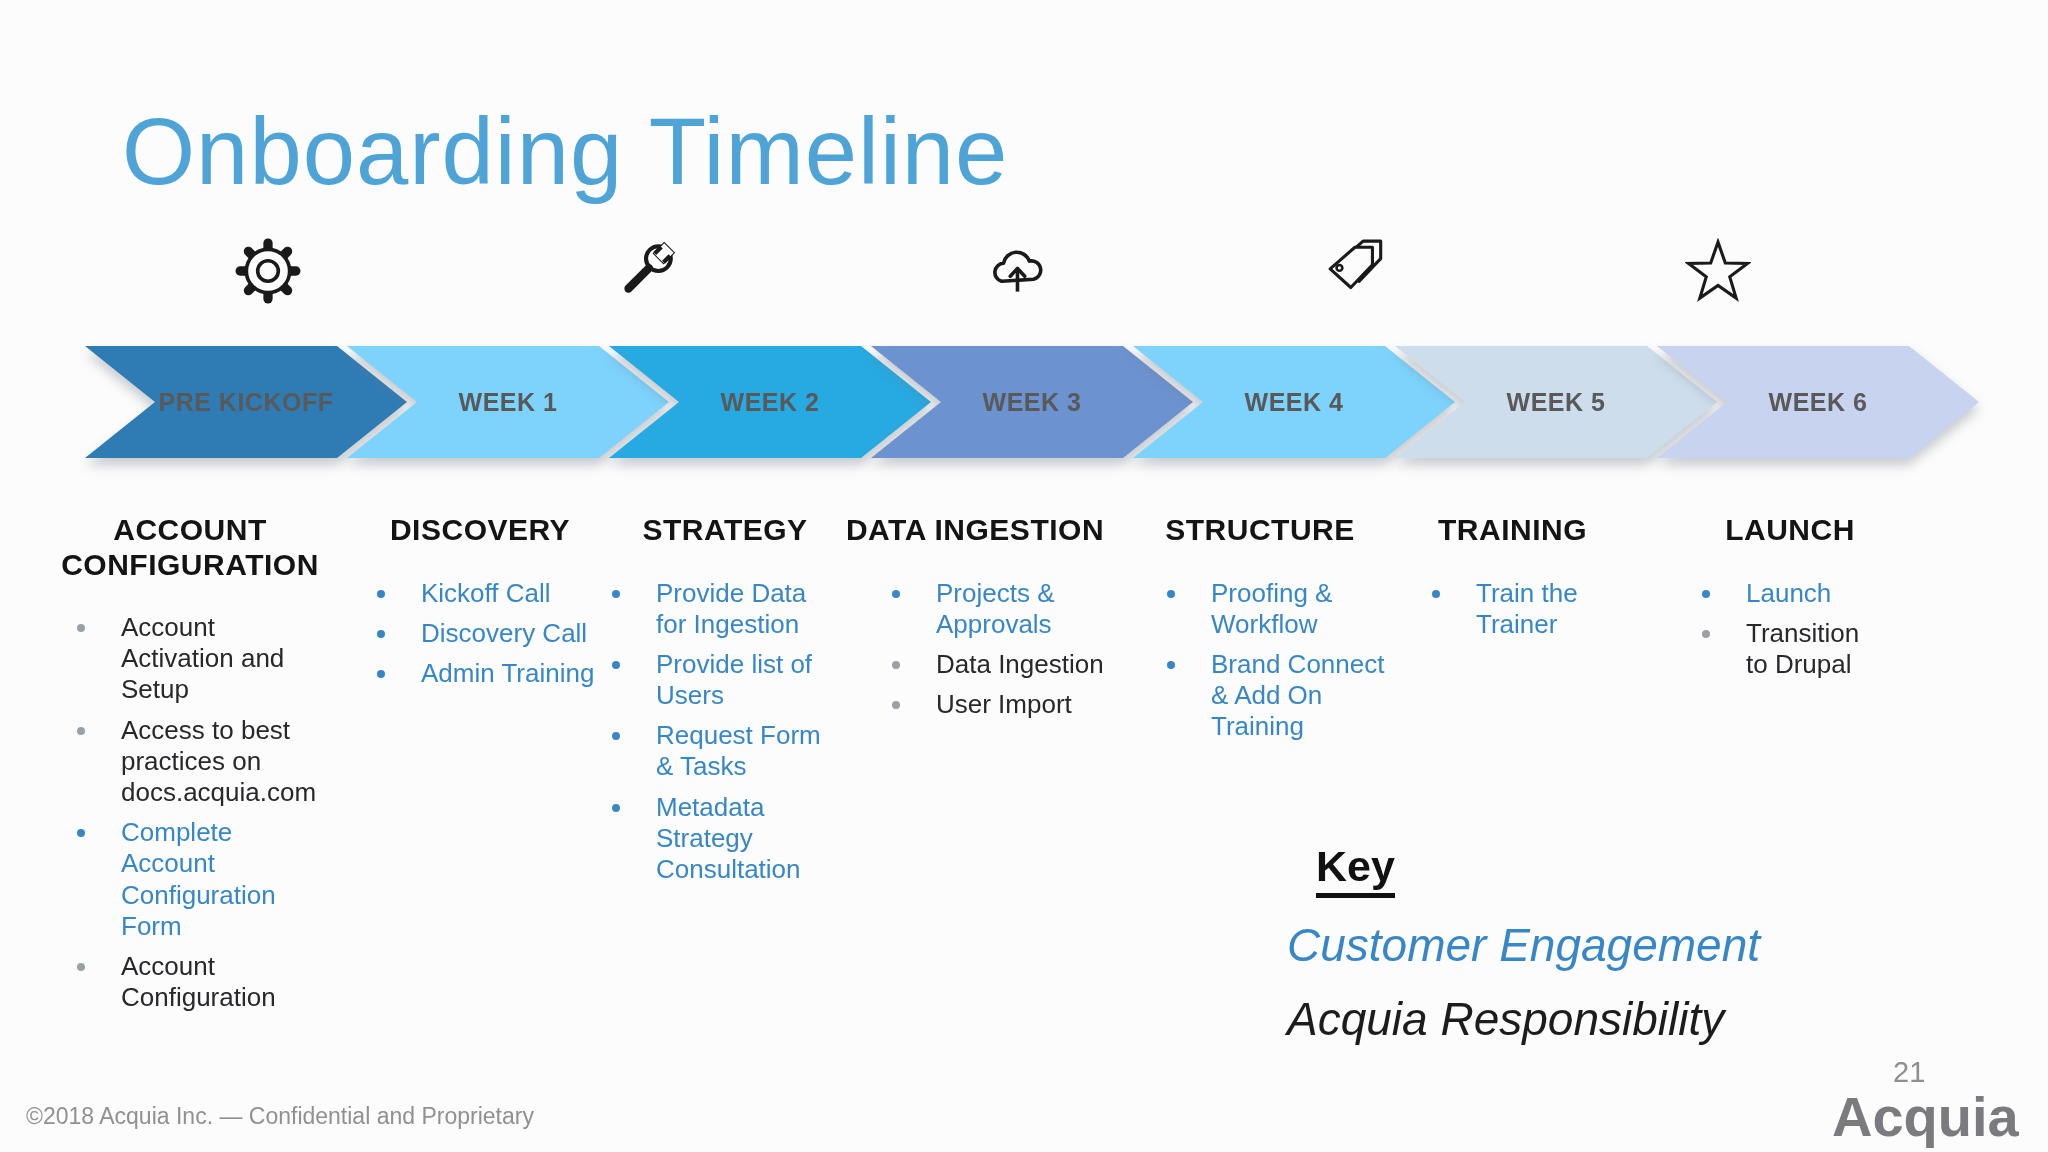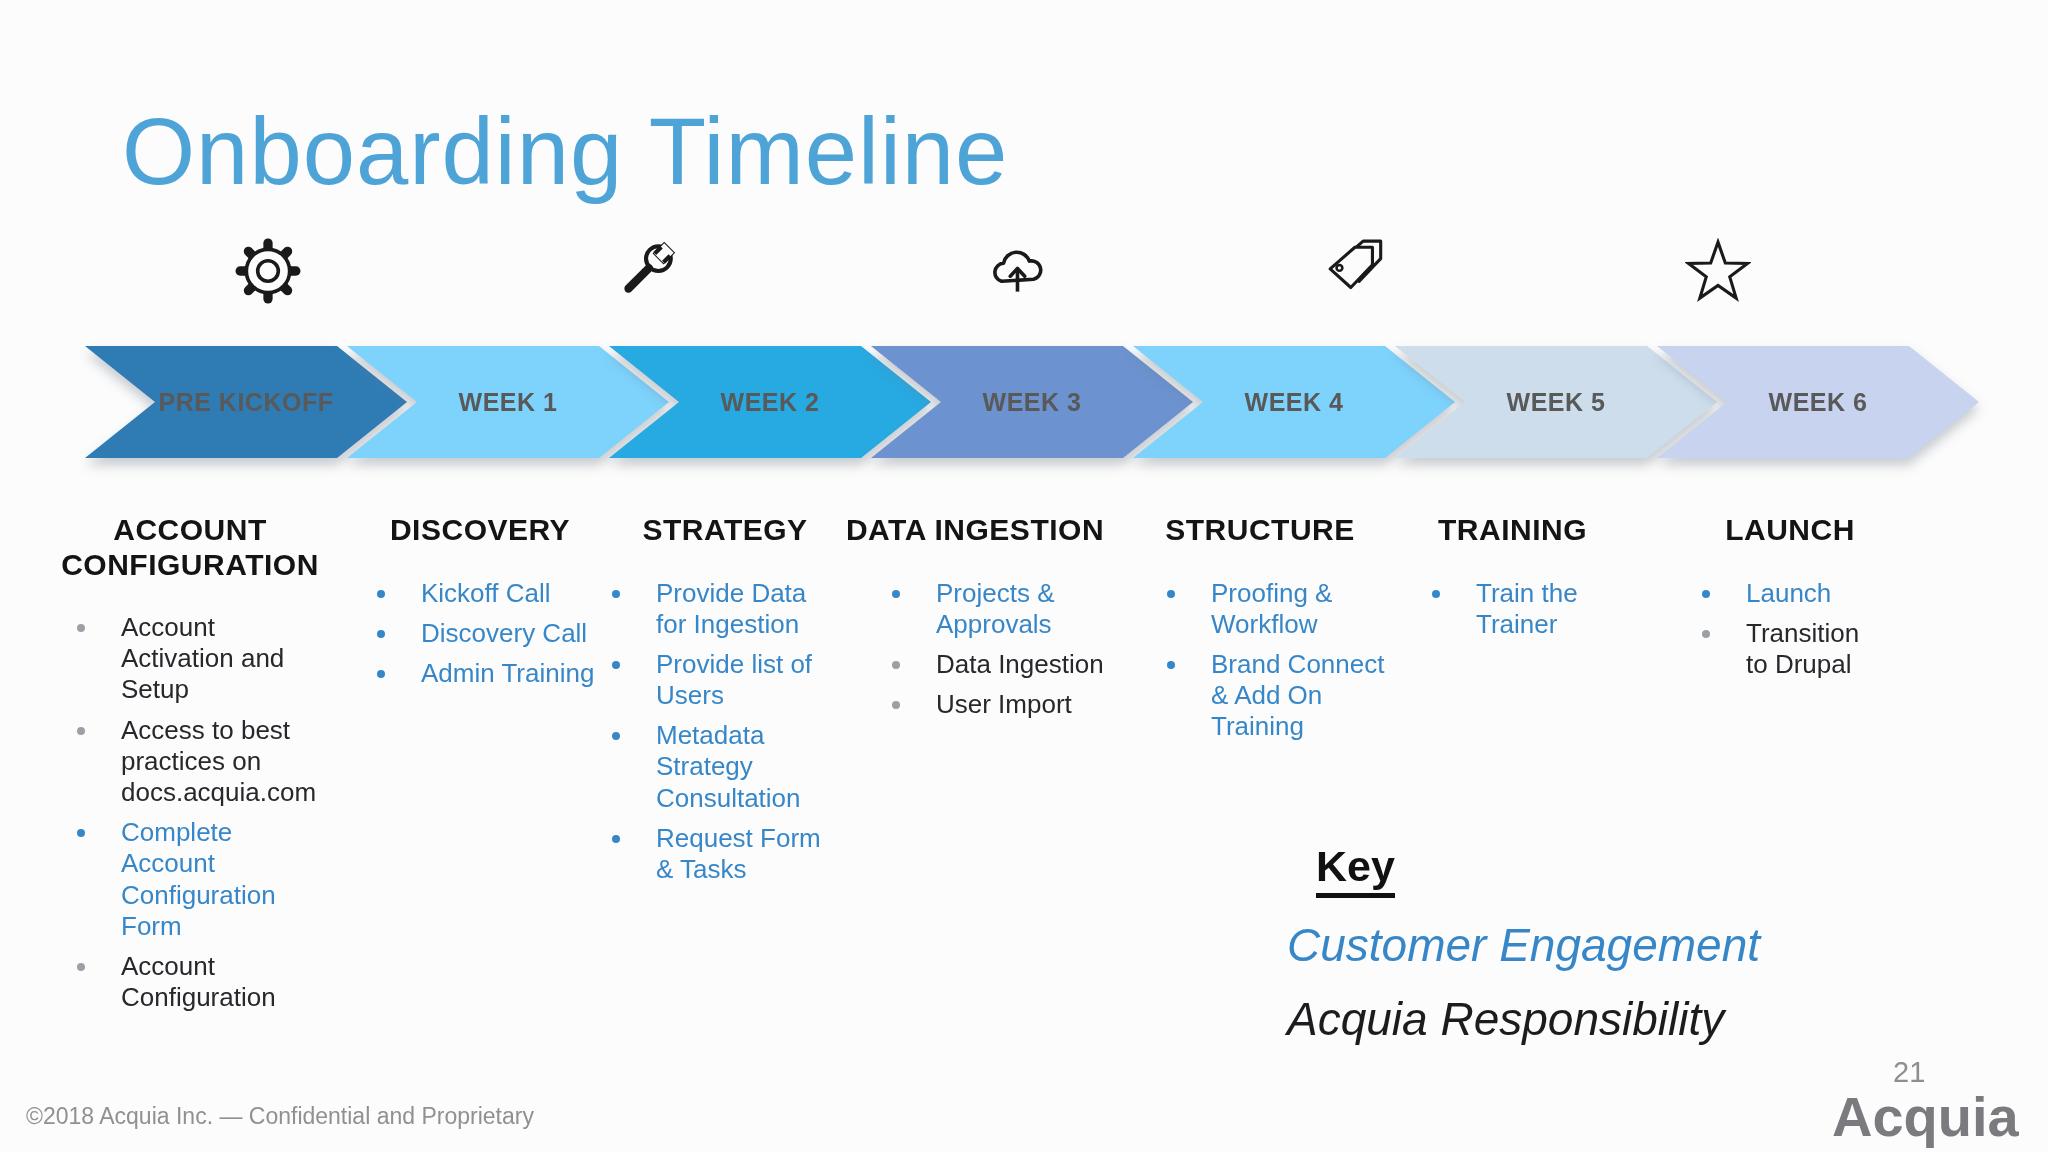--- a/index.html
+++ b/index.html
@@ -183,25 +183,25 @@
     </ul>
   </section>
 
   <section class="col" style="left:590px;width:270px">
     <h3 class="col-header">STRATEGY</h3>
     <ul class="items">
       <li class="item blue">Provide Data
 for Ingestion</li>
       <li class="item blue">Provide list of
 Users</li>
+      <li class="item blue">Request Form
+&amp; Tasks</li>
       <li class="item blue">Metadata
 Strategy
 Consultation</li>
-      <li class="item blue">Request Form
-&amp; Tasks</li>
     </ul>
   </section>
 
   <section class="col" style="left:820px;width:310px">
     <h3 class="col-header">DATA INGESTION</h3>
     <ul class="items" style="margin-left:70px">
       <li class="item blue">Projects &amp;
 Approvals</li>
       <li class="item black">Data Ingestion</li>
       <li class="item black">User Import</li>

